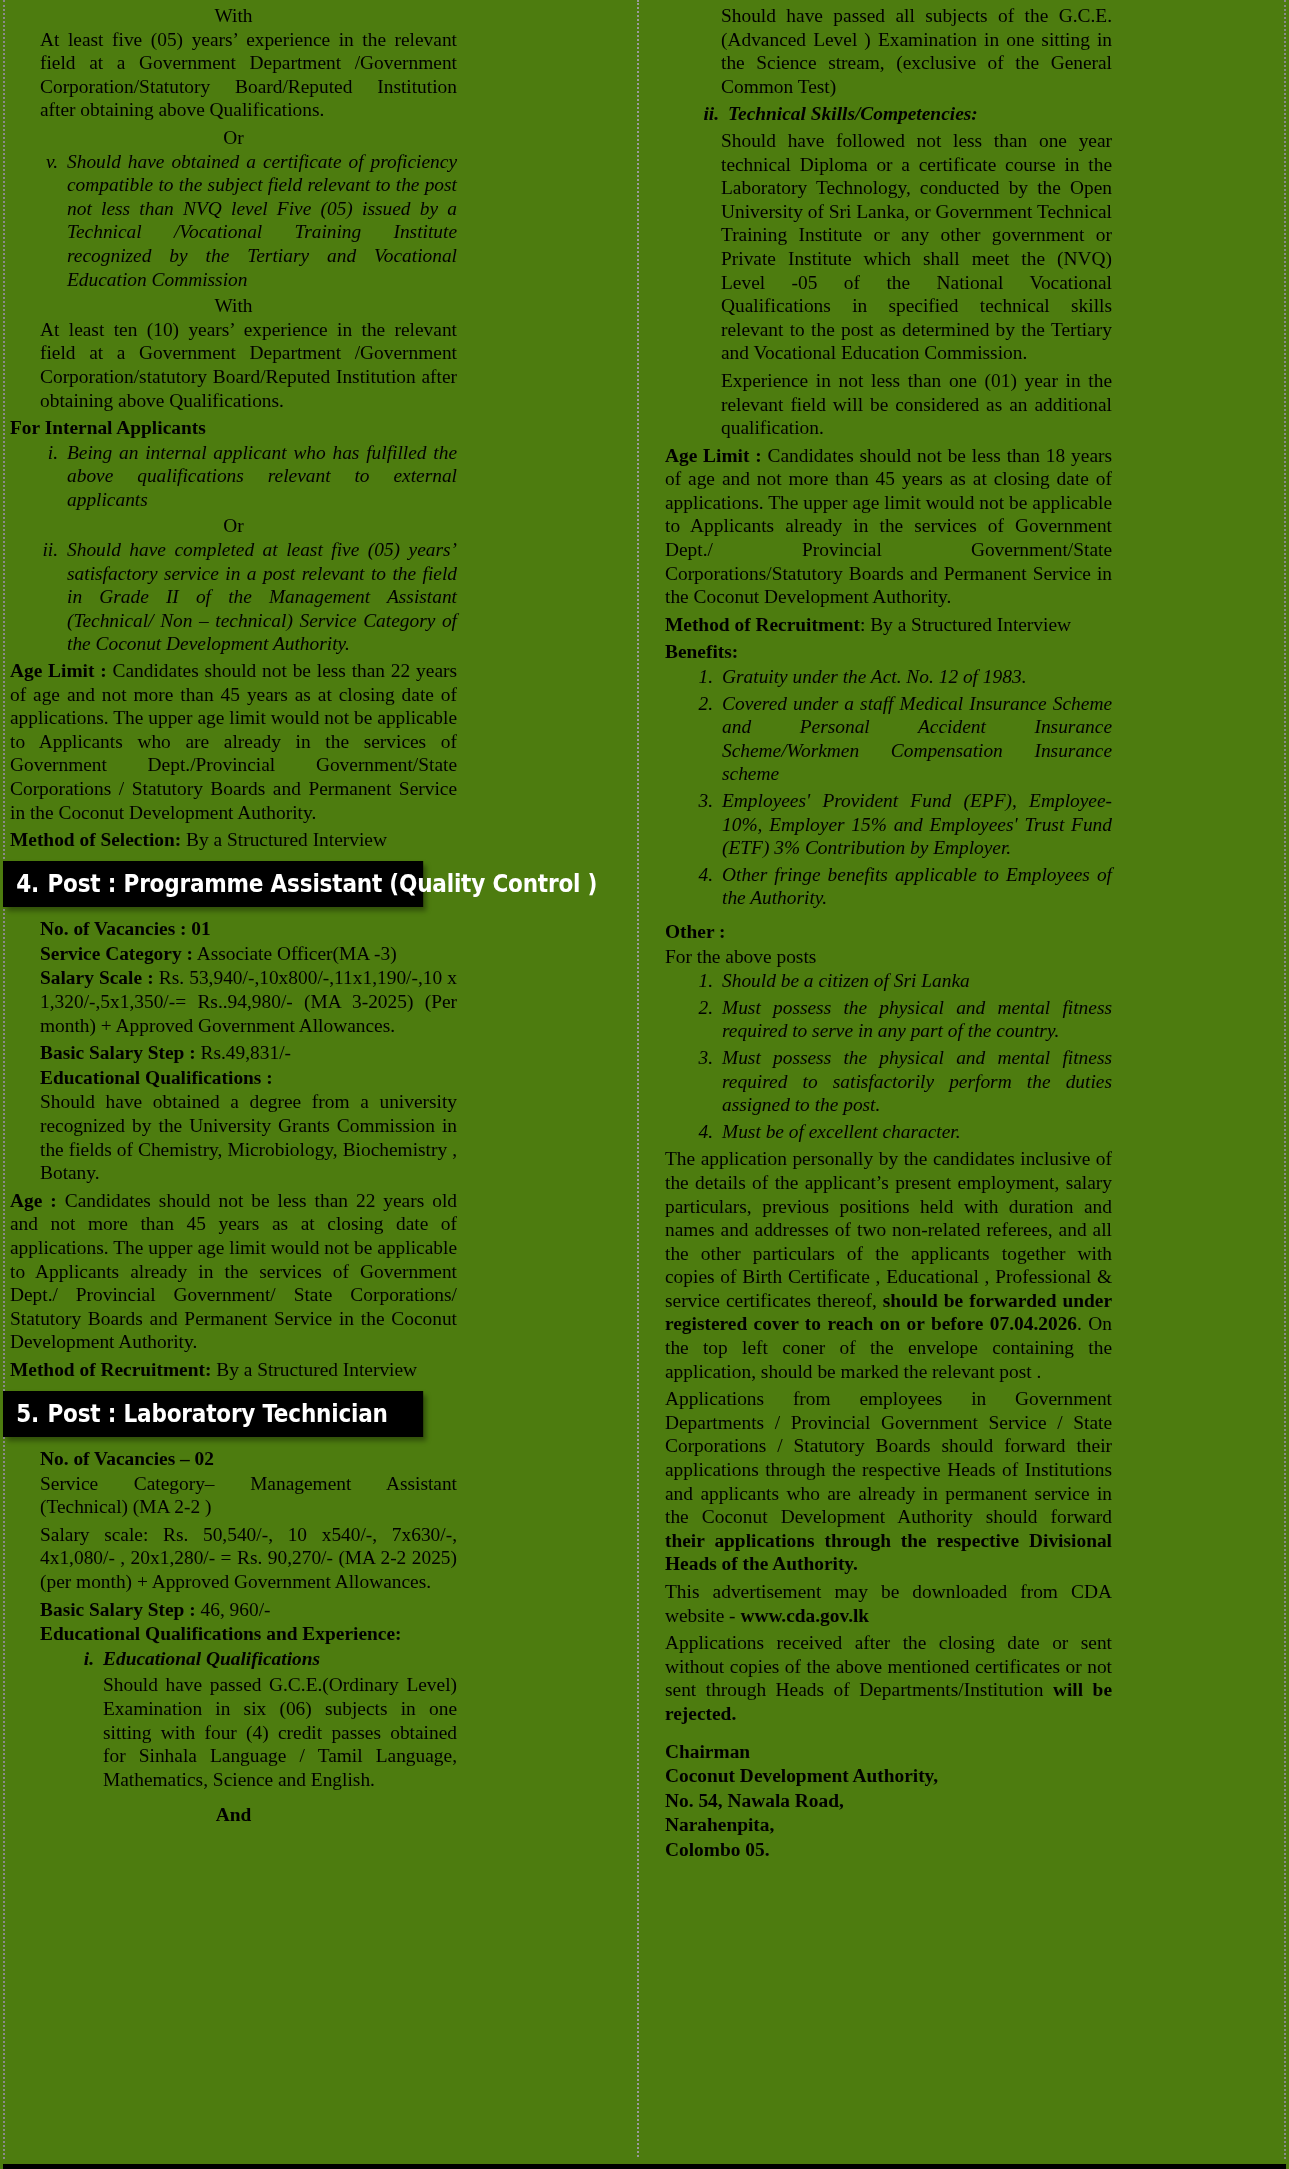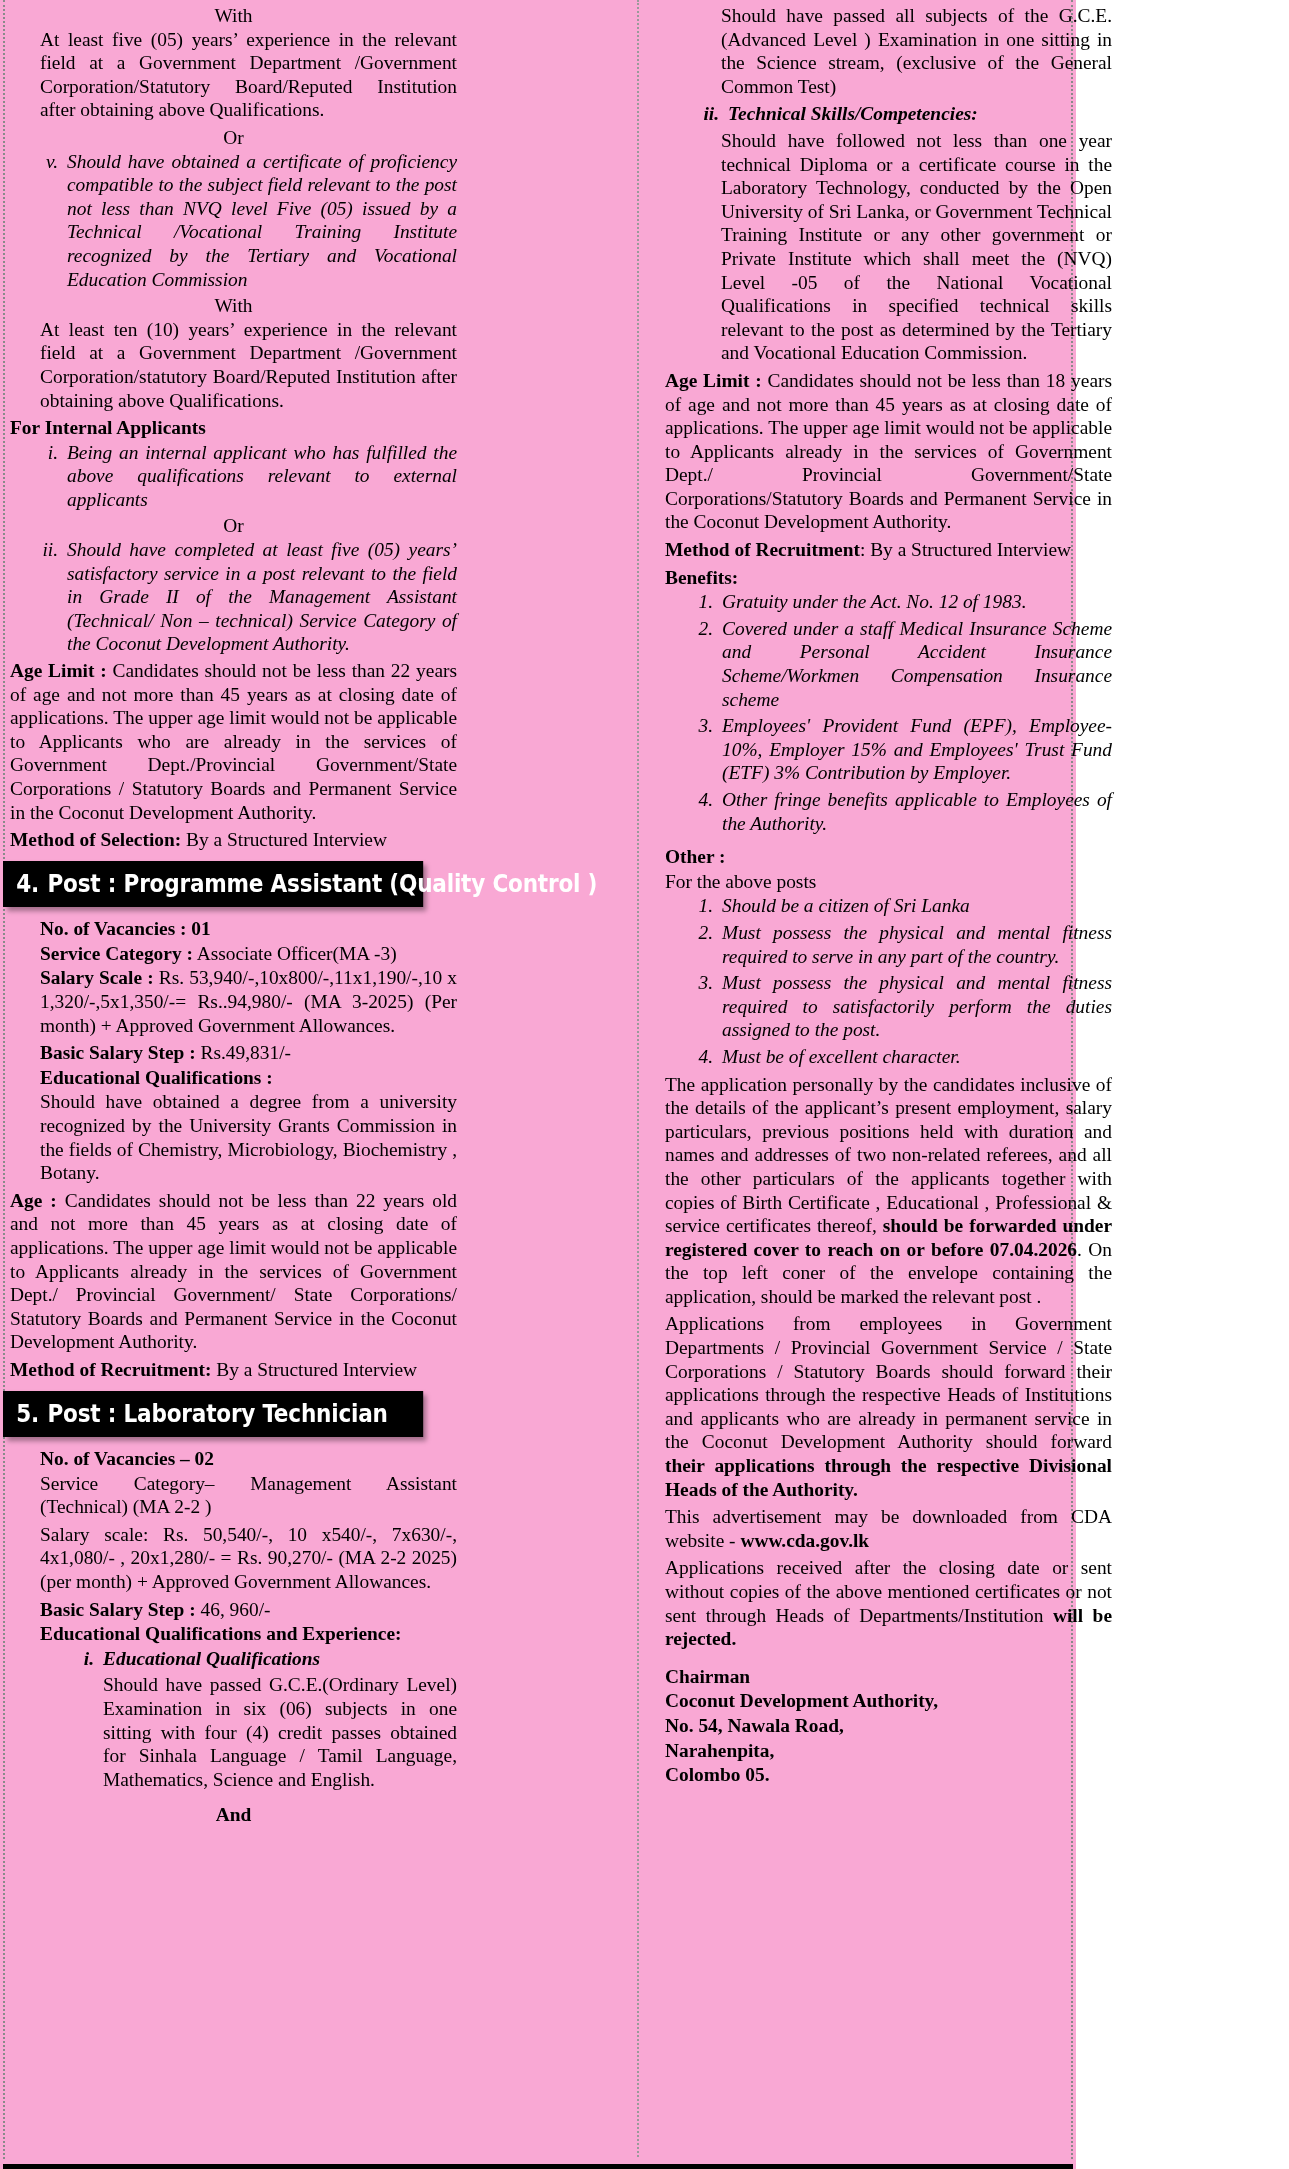--- a/index.html
+++ b/index.html
@@ -9,24 +9,24 @@
   }
   body {
     width: 1289px;
     height: 2169px;
     font-family: "Liberation Serif", "DejaVu Serif", serif;
     color: #000000;
     overflow: hidden;
   }
   .page {
     position: relative;
-    width: 1076px;
+    width: 1289px;
     height: 2169px;
     box-sizing: border-box;
-    background: #f9a8d4;
+    background: #4d7c0f;
   }
   
   .edge-left {
     position: absolute;
     left: 3px; top: 0; bottom: 10px;
     width: 0;
     border-left: 2px dotted #8a8a8a;
   }
   .edge-right {
     position: absolute;
@@ -215,20 +215,21 @@
     <div class="col col-right">
 
       <p class="para subbody-r" style="margin-left:56px;">Should have passed all subjects of the G.C.E.(Advanced Level ) Examination in one sitting in the Science stream, (exclusive of the General Common Test)</p>
 
       <div class="li sub" style="margin-left:26px;">
         <span class="marker b">ii.</span>
         <span class="body b">Technical Skills/Competencies:</span>
       </div>
 
       <p class="para subbody-r">Should have followed not less than one year technical Diploma or a certificate course in the Laboratory Technology, conducted by the Open University of Sri Lanka, or Government Technical Training Institute or any other government or Private Institute which shall meet the (NVQ) Level -05 of the National Vocational Qualifications in specified technical skills relevant to the post as determined by the Tertiary and Vocational Education Commission.</p>
+      <p class="para subbody-r">Experience in not less than one (01) year in the relevant field will be considered as an additional qualification.</p>
 
       <p class="para"><span class="b">Age Limit :</span><span> Candidates should not be less than 18 years of age and not more than 45 years as at closing date of applications. The upper age limit would not be applicable to Applicants already in the services of Government Dept./ Provincial Government/State Corporations/Statutory Boards and Permanent Service in the Coconut Development Authority.</span></p>
 
       <p class="tight"><span class="b">Method of Recruitment</span><span>: By a Structured Interview</span></p>
 
       <p class="b tight" style="margin-top:4px;">Benefits:</p>
 
       <div class="li arabic">
         <span class="marker">1.</span>
         <span class="body">Gratuity under the Act. No. 12 of 1983.</span>

